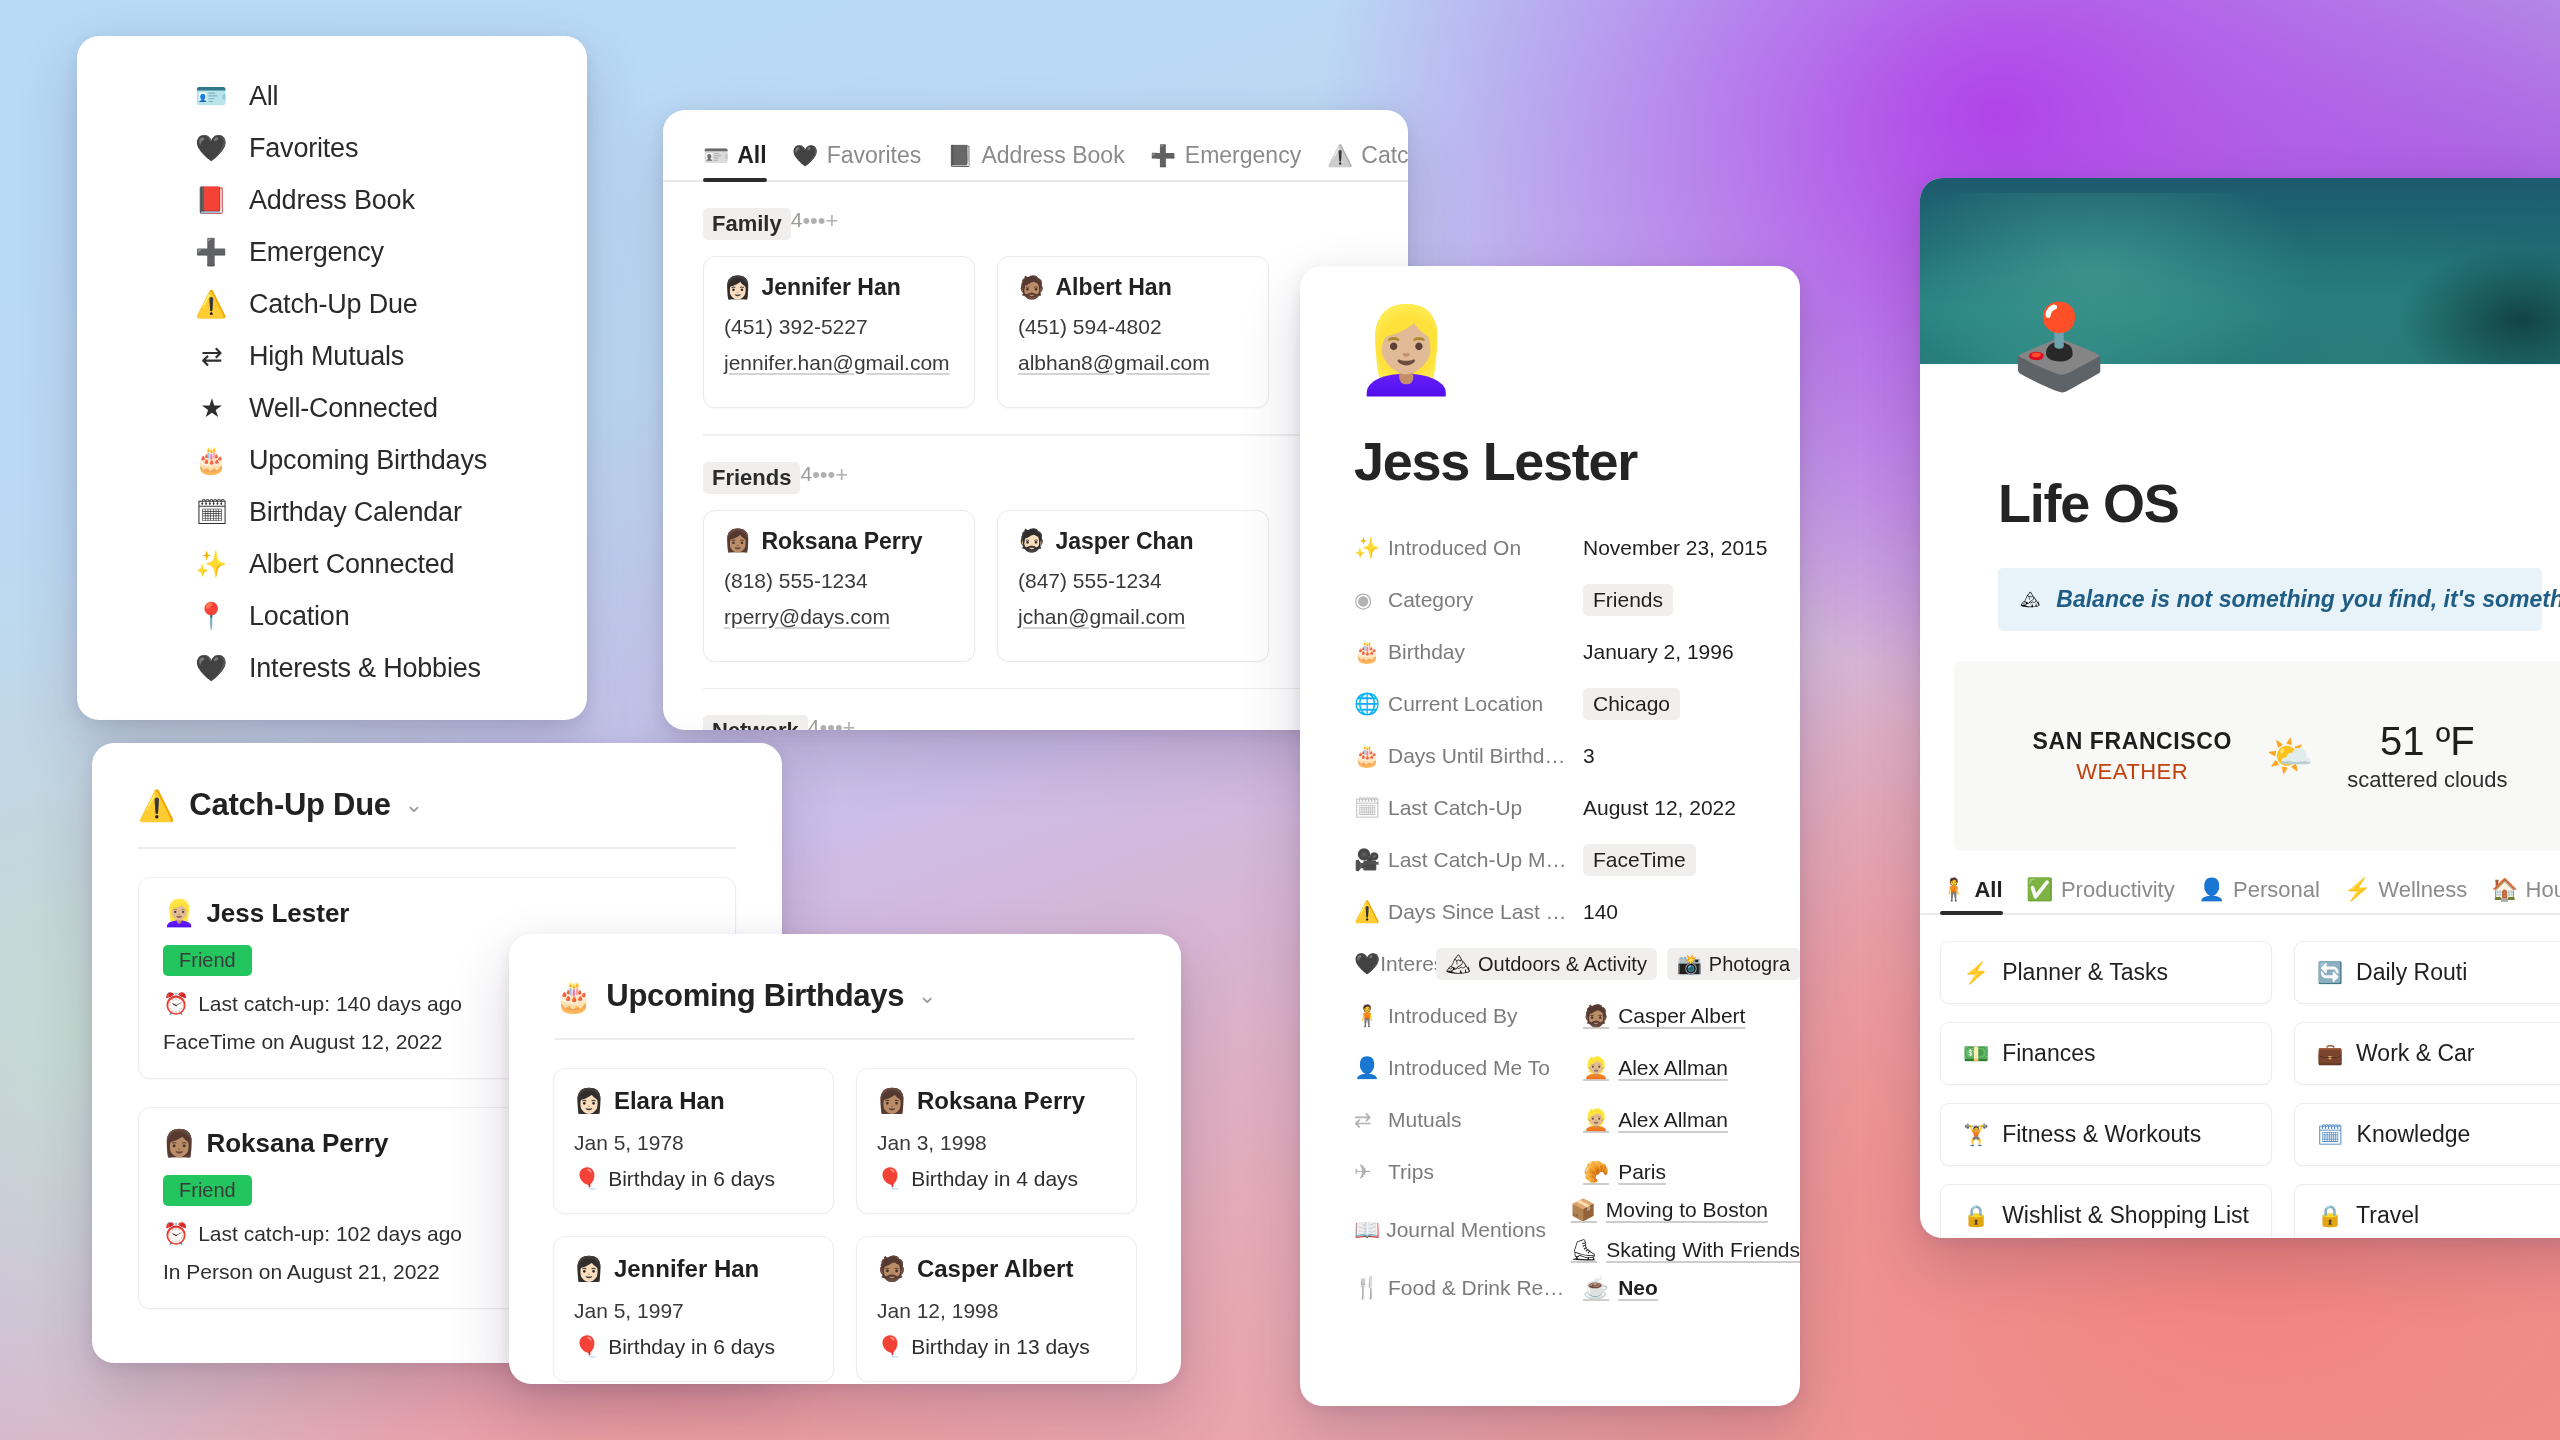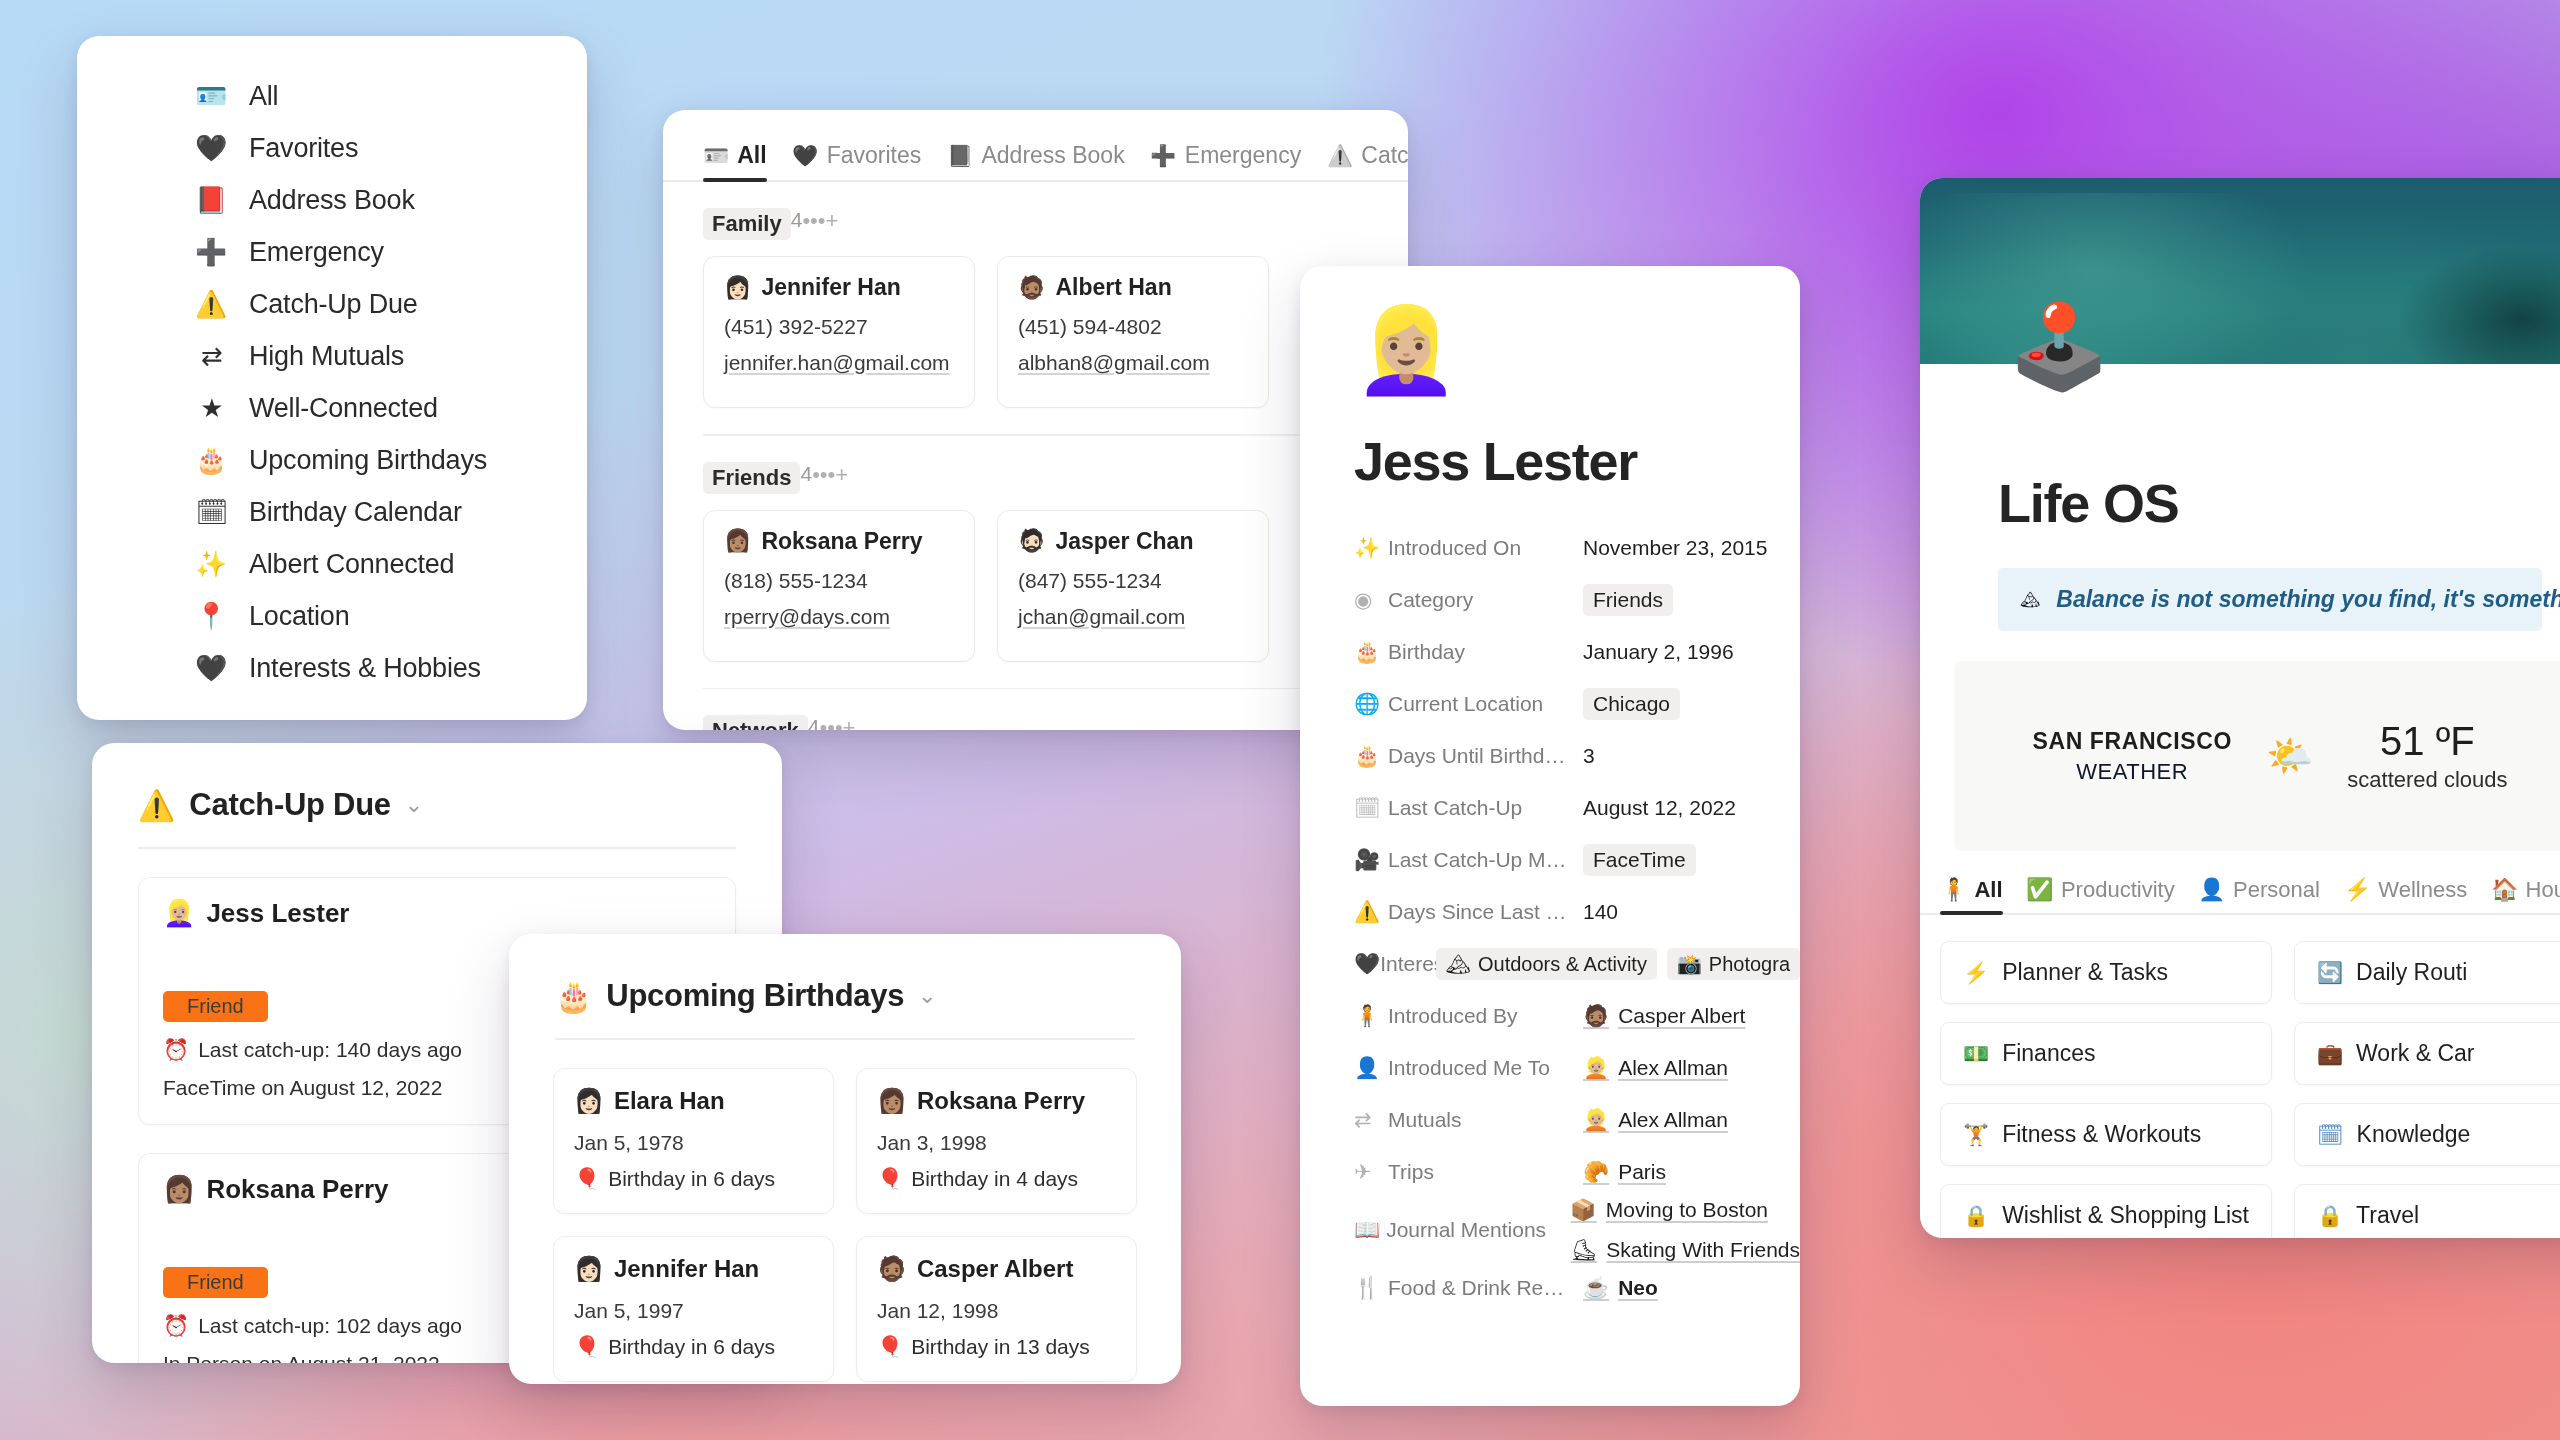--- a/index.html
+++ b/index.html
@@ -60,21 +60,21 @@
 
   
   #catchup-panel { left: 92px; top: 743px; width: 690px; height: 620px; padding: 0; }
   .sec-head { display: flex; align-items: center; gap: 14px; padding: 44px 0 0 46px; }
   .sec-head .sem { font-size: 30px; }
   .sec-title { font-size: 31px; font-weight: 700; color: #222; letter-spacing: -0.3px; }
   .sec-chev { font-size: 22px; color: #9b9b9b; }
   .sec-rule { height: 1.5px; background: #eeeded; margin: 24px 46px 0 46px; }
   .due-card { margin: 28px 46px 0 46px; border: 1.5px solid #ededeb; border-radius: 12px; padding: 20px 24px 24px 24px; box-shadow: 0 1px 2px rgba(0,0,0,0.035); background:#fff; }
   .due-name { display: flex; align-items: center; gap: 11px; font-size: 26px; font-weight: 600; color: #1f1f1f; margin-bottom: 16px; }
-  .chip { display: inline-block; font-size: 20px; color: #3b3b3b; background: #f97316; border-radius: 5px; padding: 4px 24px; margin-bottom: 16px; margin-top: 46px; }
+  .chip { display: inline-block; font-size: 20px; color: #3b3b3b; background: #22c55e; border-radius: 5px; padding: 4px 16px; margin-bottom: 16px; }
   .due-line { font-size: 21px; color: #2e2e2e; margin-bottom: 14px; display: flex; align-items: center; gap: 9px; }
   .due-line:last-child { margin-bottom: 0; }
 
   
   #birthdays-panel { left: 509px; top: 934px; width: 672px; height: 450px; }
   .bd-grid { display: grid; grid-template-columns: 1fr 1fr; gap: 22px; padding: 28px 44px 0 44px; }
   .bd-card { border: 1.5px solid #ededeb; border-radius: 12px; padding: 18px 20px 22px 20px; box-shadow: 0 1px 2px rgba(0,0,0,0.035); background:#fff; }
   .bd-name { display: flex; align-items: center; gap: 10px; font-size: 24px; font-weight: 600; color: #1f1f1f; margin-bottom: 16px; }
   .bd-date { font-size: 21px; color: #3a3a3a; margin-bottom: 12px; }
   .bd-in { font-size: 21px; color: #2e2e2e; display: flex; align-items: center; gap: 8px; }
@@ -104,21 +104,21 @@
     background: radial-gradient(ellipse at 50% 40%, rgba(63,150,143,0.85) 0%, rgba(30,92,104,0) 70%); }
   .lo-cover:after { content:""; position:absolute; right:2%; top:36%; width:30%; height:80%;
     background: radial-gradient(ellipse at 60% 50%, rgba(16,60,62,0.9) 0%, rgba(16,60,62,0) 70%); }
   .lo-icon { position: absolute; left: 88px; top: 128px; font-size: 82px; line-height:1; z-index: 3; }
   .lo-title { font-size: 54px; font-weight: 800; color: #242424; letter-spacing: -1.2px; padding: 108px 0 0 78px; }
   .lo-quote { margin: 34px 78px 0 78px; background: #e7f3f8; border-radius: 5px; padding: 18px 22px; display: flex; align-items: center; gap: 16px; }
   .lo-quote span.qt { font-size: 23px; color: #1f5d86; font-style: italic; font-weight: 600; white-space: nowrap; }
   .lo-weather { margin: 30px 34px 0 34px; background: #f8f8f7; border-radius: 8px; height: 190px; display: flex; align-items: center; justify-content: center; gap: 34px; }
   .lo-city { text-align: center; }
   .lo-city .c1 { font-size: 23px; font-weight: 700; color: #1e1e1e; letter-spacing: 0.6px; }
-  .lo-city .c2 { font-size: 22px; color: #0f172a; letter-spacing: 0.5px; margin-top: 4px; }
+  .lo-city .c2 { font-size: 22px; color: #c2410c; letter-spacing: 0.5px; margin-top: 4px; }
   .lo-wicon { font-size: 38px; }
   .lo-temp { text-align: center; }
   .lo-temp .t1 { font-size: 40px; font-weight: 400; color: #1e1e1e; }
   .lo-temp .t2 { font-size: 22px; color: #2e2e2e; margin-top: 3px; white-space: nowrap; }
   .lo-tabs { display: flex; align-items: flex-end; gap: 24px; padding: 26px 0 0 20px; border-bottom: 2px solid #eceae8; height: 64px; }
   .lo-tab { display: flex; align-items: center; gap: 7px; font-size: 22px; color: #8b8b8b; white-space: nowrap; padding-bottom: 10px; position: relative; }
   .lo-tab.active { color: #222; font-weight: 600; }
   .lo-tab.active:after { content:""; position: absolute; left: 0; right: 0; bottom: -2px; height: 4px; background: #2b2b2b; border-radius: 2px; }
   .lo-grid { display: grid; grid-template-columns: 1fr 1fr; gap: 18px 22px; padding: 26px 20px 0 20px; }
   .lo-btn { border: 1.5px solid #ececea; border-radius: 9px; padding: 17px 22px; display: flex; align-items: center; gap: 13px; font-size: 23px; color: #1f1f1f; font-weight: 500; white-space: nowrap; box-shadow: 0 1px 2px rgba(0,0,0,0.03); background:#fff; }

